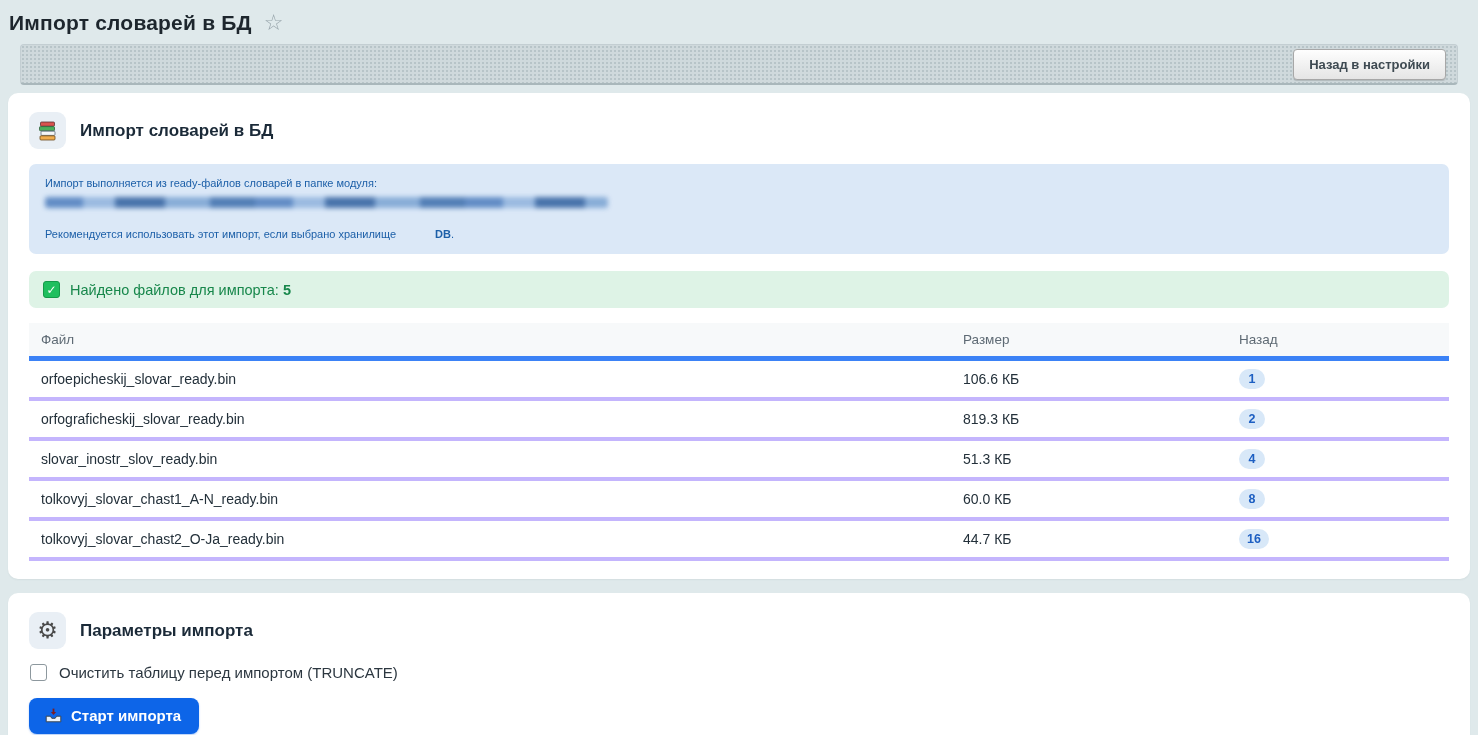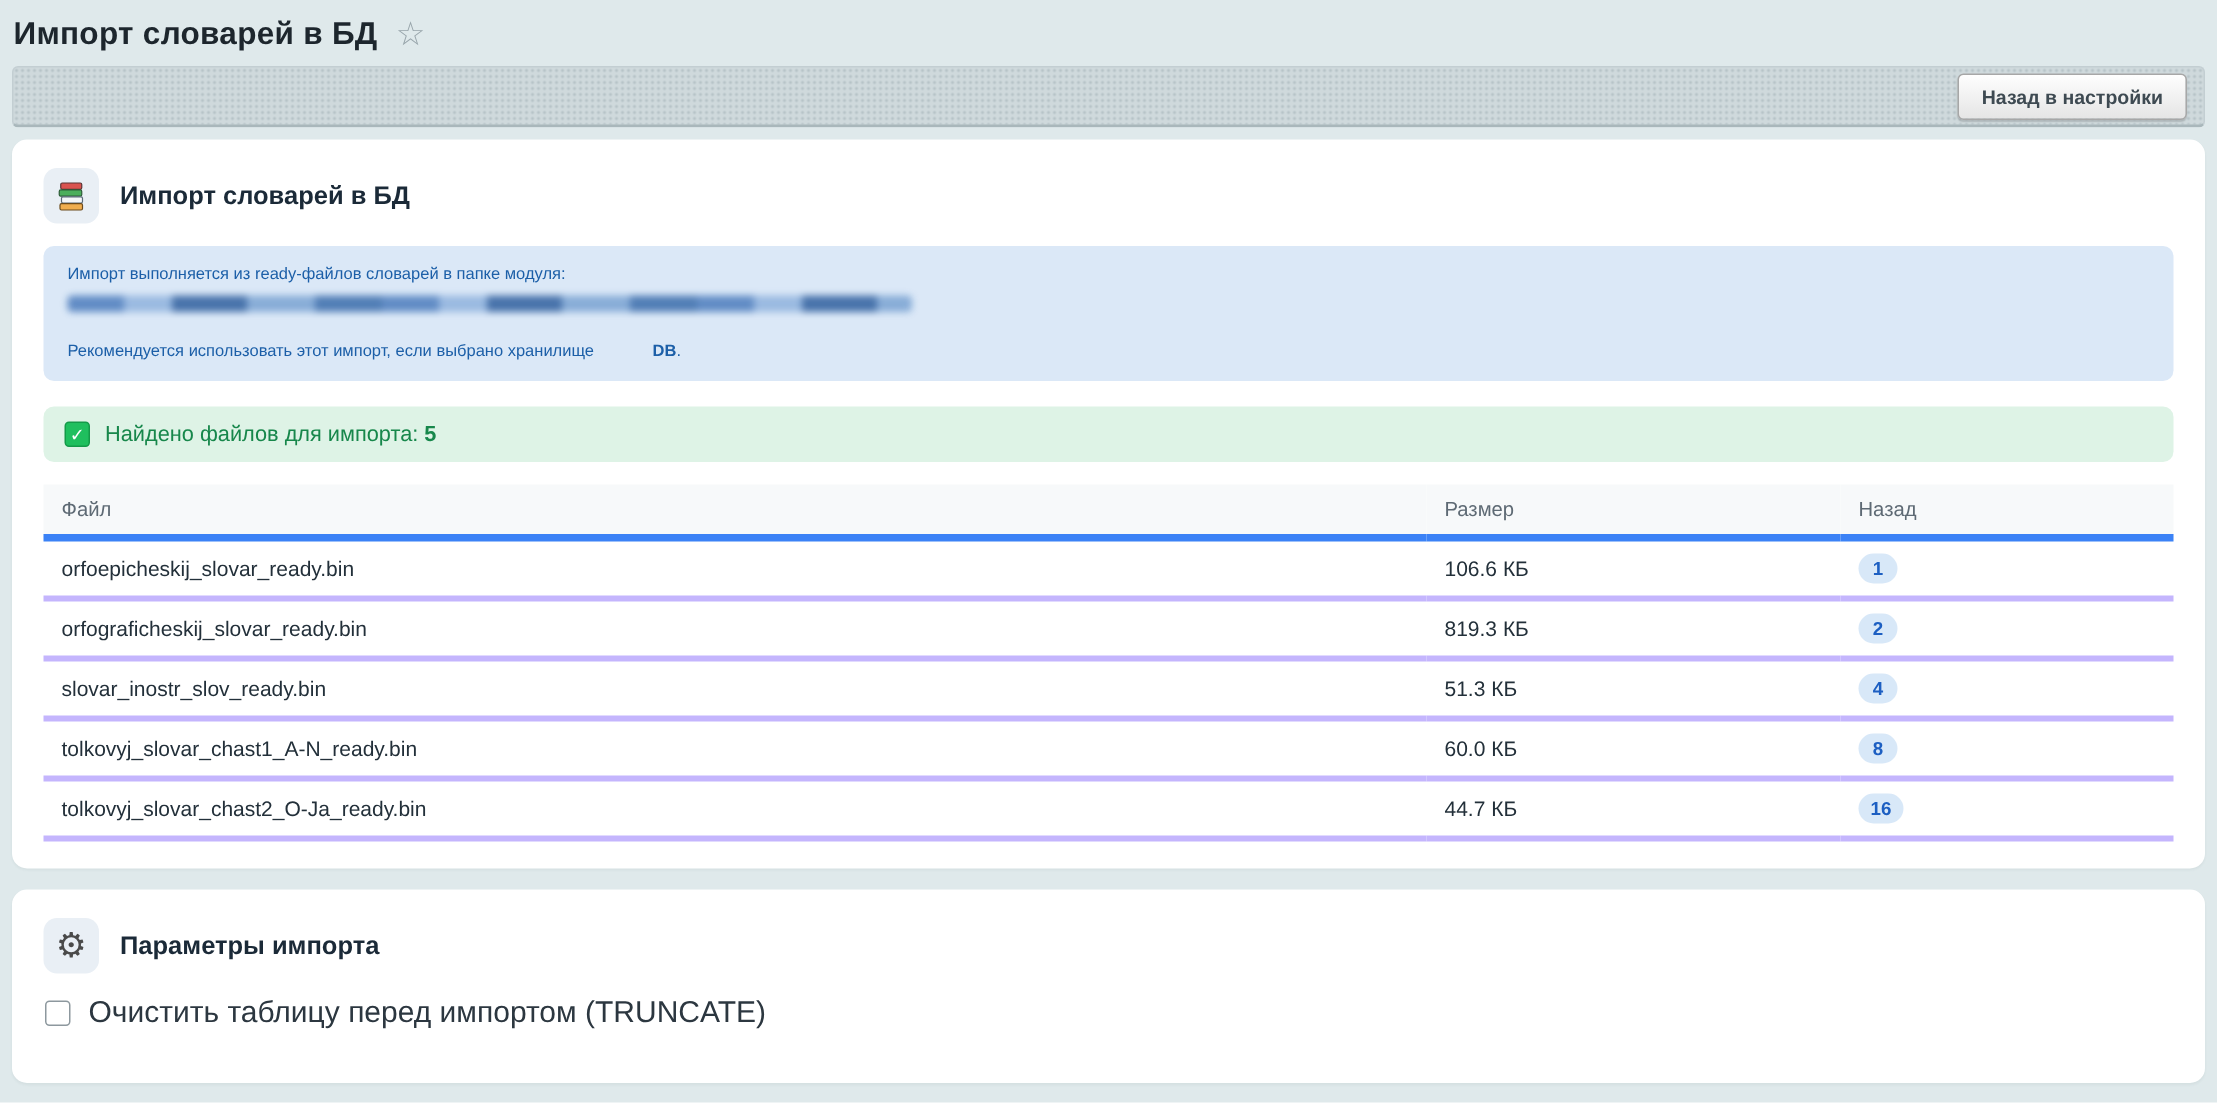--- a/index.html
+++ b/index.html
@@ -18,21 +18,21 @@
     padding: 7px 10px 6px 9px; height: 44px;
   }
   .page-title { font-size: 21px; font-weight: bold; color: #1d262d; letter-spacing: .2px; }
   .fav-star {
     font-size: 22px; color: #98a5ab; margin-left: 12px; line-height: 1;
     cursor: pointer; user-select: none;
   }
 
   
   .toolbar {
-    margin: 0 8px; height: 41px;
+    margin: 0 20px; height: 41px;
     background-color: #cfd9dc;
     background-image: radial-gradient(circle, #b7c4c8 1px, rgba(0,0,0,0) 1.1px);
     background-size: 4px 4px;
     border: 1px solid #c3ced2;
     border-bottom: 2px solid #a9b7bb;
     border-radius: 4px;
     display: flex; align-items: center; justify-content: flex-end;
     padding: 0 11px;
   }
   .btn-back {
@@ -146,21 +146,21 @@
   }
   .chk-row input[type="checkbox"] {
     appearance: none; -webkit-appearance: none;
     width: 17px; height: 17px;
     border: 1px solid #8d989e;
     border-radius: 3px;
     background: #ffffff;
     cursor: pointer;
     flex: 0 0 auto;
   }
-  .chk-label { font-size: 20px; color: #2c3740; }
+  .chk-label { font-size: 15px; color: #2c3740; }
 
   .btn-start {
     font-family: inherit;
     display: inline-flex; align-items: center; gap: 9px;
     background: #0d65e8;
     color: #ffffff;
     border: none; border-radius: 8px;
     font-size: 15px; font-weight: bold;
     padding: 9px 18px 10px 16px;
     cursor: pointer;
@@ -255,15 +255,25 @@
         <span class="gear-glyph">⚙</span>
       </span>
       <span class="card-title">Параметры импорта</span>
     </div>
 
     <label class="chk-row">
       <input type="checkbox" id="truncate-chk" style="">
       <span class="chk-label">Очистить таблицу перед импортом (TRUNCATE)</span>
     </label>
 
+    <button class="btn-start">
+      <span>
+        <svg width="17" height="17" viewBox="0 0 17 17">
+          <path d="M8.5 1.6 v4.6" stroke="#7c1d23" stroke-width="1.8" fill="none"></path>
+          <path d="M5.9 5 L8.5 8 L11.1 5 Z" fill="#7c1d23"></path>
+          <path d="M1.2 9.2 h4.2 l1.4 2.1 h3.4 l1.4 -2.1 h4.2 v5.6 h-14.6 Z" fill="#eaf3fc" stroke="#3c4650" stroke-width="1"></path>
+        </svg>
+      </span>
+      <span>Старт импорта</span>
+    </button>
   </section>
 
 </div>
 
 </body></html>

